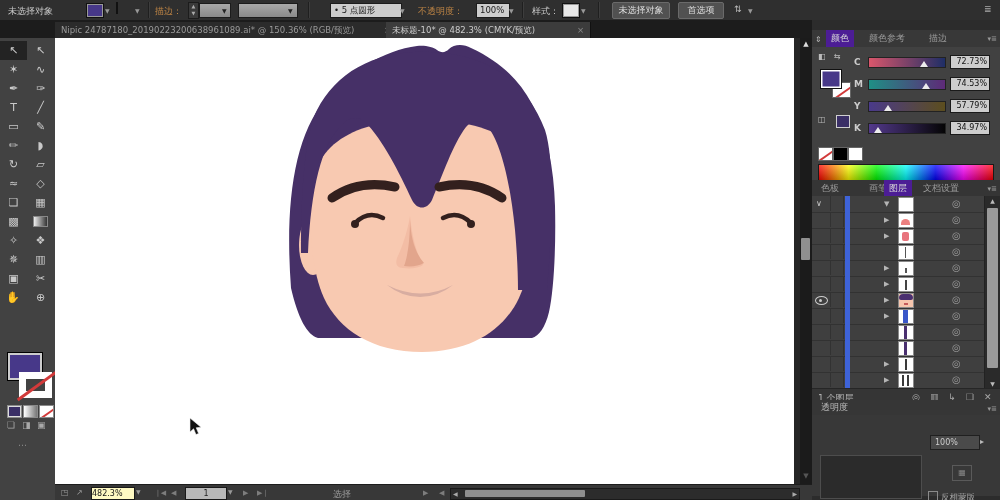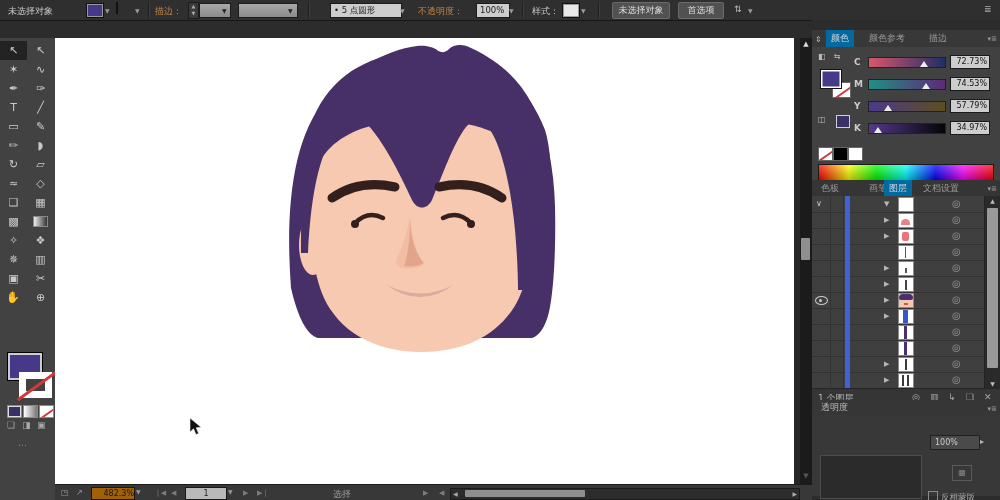--- a/index.html
+++ b/index.html
@@ -59,36 +59,36 @@
   .gutter{position:absolute;right:0;top:0;width:6px;height:446px;background:#262626;}
   .vscroll{position:absolute;left:800px;top:38px;width:12px;height:446px;background:#1b1b1b;}
   .vscroll .up{position:absolute;top:2px;left:0;width:12px;text-align:center;color:#ddd;font-size:7px;}
   .vscroll .dn{position:absolute;bottom:4px;left:0;width:12px;text-align:center;color:#555;font-size:7px;}
   .vscroll .vthumb{position:absolute;left:1px;top:200px;width:9px;height:22px;background:#8f8f8f;border-radius:1px;}
 
   
   .statusbar{position:absolute;left:55px;top:484px;width:757px;height:16px;background:#383838;
              border-top:1px solid #1d1d1d;}
   .statusbar .sic{position:absolute;top:3px;color:#999;font-size:8px;}
-  .zoombox{position:absolute;left:36px;top:2px;width:42px;height:11px;background:#a16207;
-           border:1px solid #191919;color:#161616;font-size:8px;line-height:11px;text-align:right;}
+  .zoombox{position:absolute;left:36px;top:2px;width:42px;height:11px;background:#fef9c3;
+           border:1px solid #191919;color:#161616;font-size:8px;line-height:11px;text-align:left;}
   .abox{position:absolute;left:130px;top:2px;width:40px;height:11px;background:#b9b9b9;
         border:1px solid #191919;color:#222;font-size:8px;line-height:11px;text-align:center;}
   .navg{position:absolute;top:4px;color:#7d7d7d;font-size:7px;}
   .tooltext{position:absolute;left:278px;top:3px;color:#9a9a9a;}
   .hscroll{position:absolute;left:395px;top:3px;width:348px;height:10px;background:#2c2c2c;border:1px solid #1a1a1a;}
   .hthumb{position:absolute;left:14px;top:1px;width:120px;height:7px;background:#8f8f8f;border-radius:1px;}
   .hs-ar{position:absolute;top:1px;color:#aaa;font-size:6px;}
 
   
   .dock{position:absolute;left:812px;top:20px;width:188px;height:480px;background:#2c2c2c;}
   .pgroup{position:absolute;left:0;width:188px;}
   .phead{position:absolute;left:0;top:0;width:188px;height:17px;background:#383838;border-bottom:1px solid #252525;}
   .ptab{position:absolute;top:0;height:17px;line-height:17px;padding:0 5px;color:#9a9a9a;font-size:9px;white-space:nowrap;}
-  .ptab.on{background:#0369a1;color:#d8d8d8;}
+  .ptab.on{background:#4c1d95;color:#d8d8d8;}
   .pmenu{position:absolute;right:3px;top:5px;color:#999;font-size:7px;}
   .pbody{position:absolute;left:0;top:17px;width:188px;background:#414141;}
 
   
   .cp-mini{position:absolute;color:#bbb;font-size:8px;}
   .cp-fill{position:absolute;left:8px;top:22px;width:20px;height:18px;border:1px solid #111;
            box-shadow:inset 0 0 0 1.5px #fff;z-index:2;}
   .cp-stroke{position:absolute;left:20px;top:35px;width:17px;height:14px;border:1px solid #666;z-index:1;}
   .cp-web{position:absolute;left:24px;top:68px;width:12px;height:11px;border:1px solid #cfcfcf;}
   .crow{position:absolute;left:42px;height:14px;}
@@ -196,20 +196,30 @@
     <span class="sep" style="left:598px"></span>
     <span class="tbtn" style="left:612px;width:56px">未选择对象</span>
     <span class="tbtn" style="left:678px;width:44px">首选项</span>
 
     <span class="lbl" style="left:734px;top:4px;color:#bbb">⇅</span>
     <span class="ddarrow" style="left:748px">▼</span>
 
     <span class="lbl" style="left:984px;top:4px;color:#aaa">≣</span>
   </div>
 
+  <div class="tabbar">
+    <div class="doctab tab-inactive" style="left:55px;width:330px">
+      <span class="x">×</span>
+      <span>Nipic 24787180_20190223200638961089.ai* @ 150.36% (RGB/预览)</span>
+    </div>
+    <div class="doctab tab-active" style="left:386px;width:192px">
+      <span class="x">×</span>
+      <span>未标题-10* @ 482.3% (CMYK/预览)</span>
+    </div>
+  </div>
 
   <div class="toolbar">
     <div id="tool-grid">
         <div class="tool sel">
           <span class="tglyph">↖</span>
         </div>
         <div class="tool">
           <span class="tglyph">↖</span>
         </div>
         <div class="tool">

